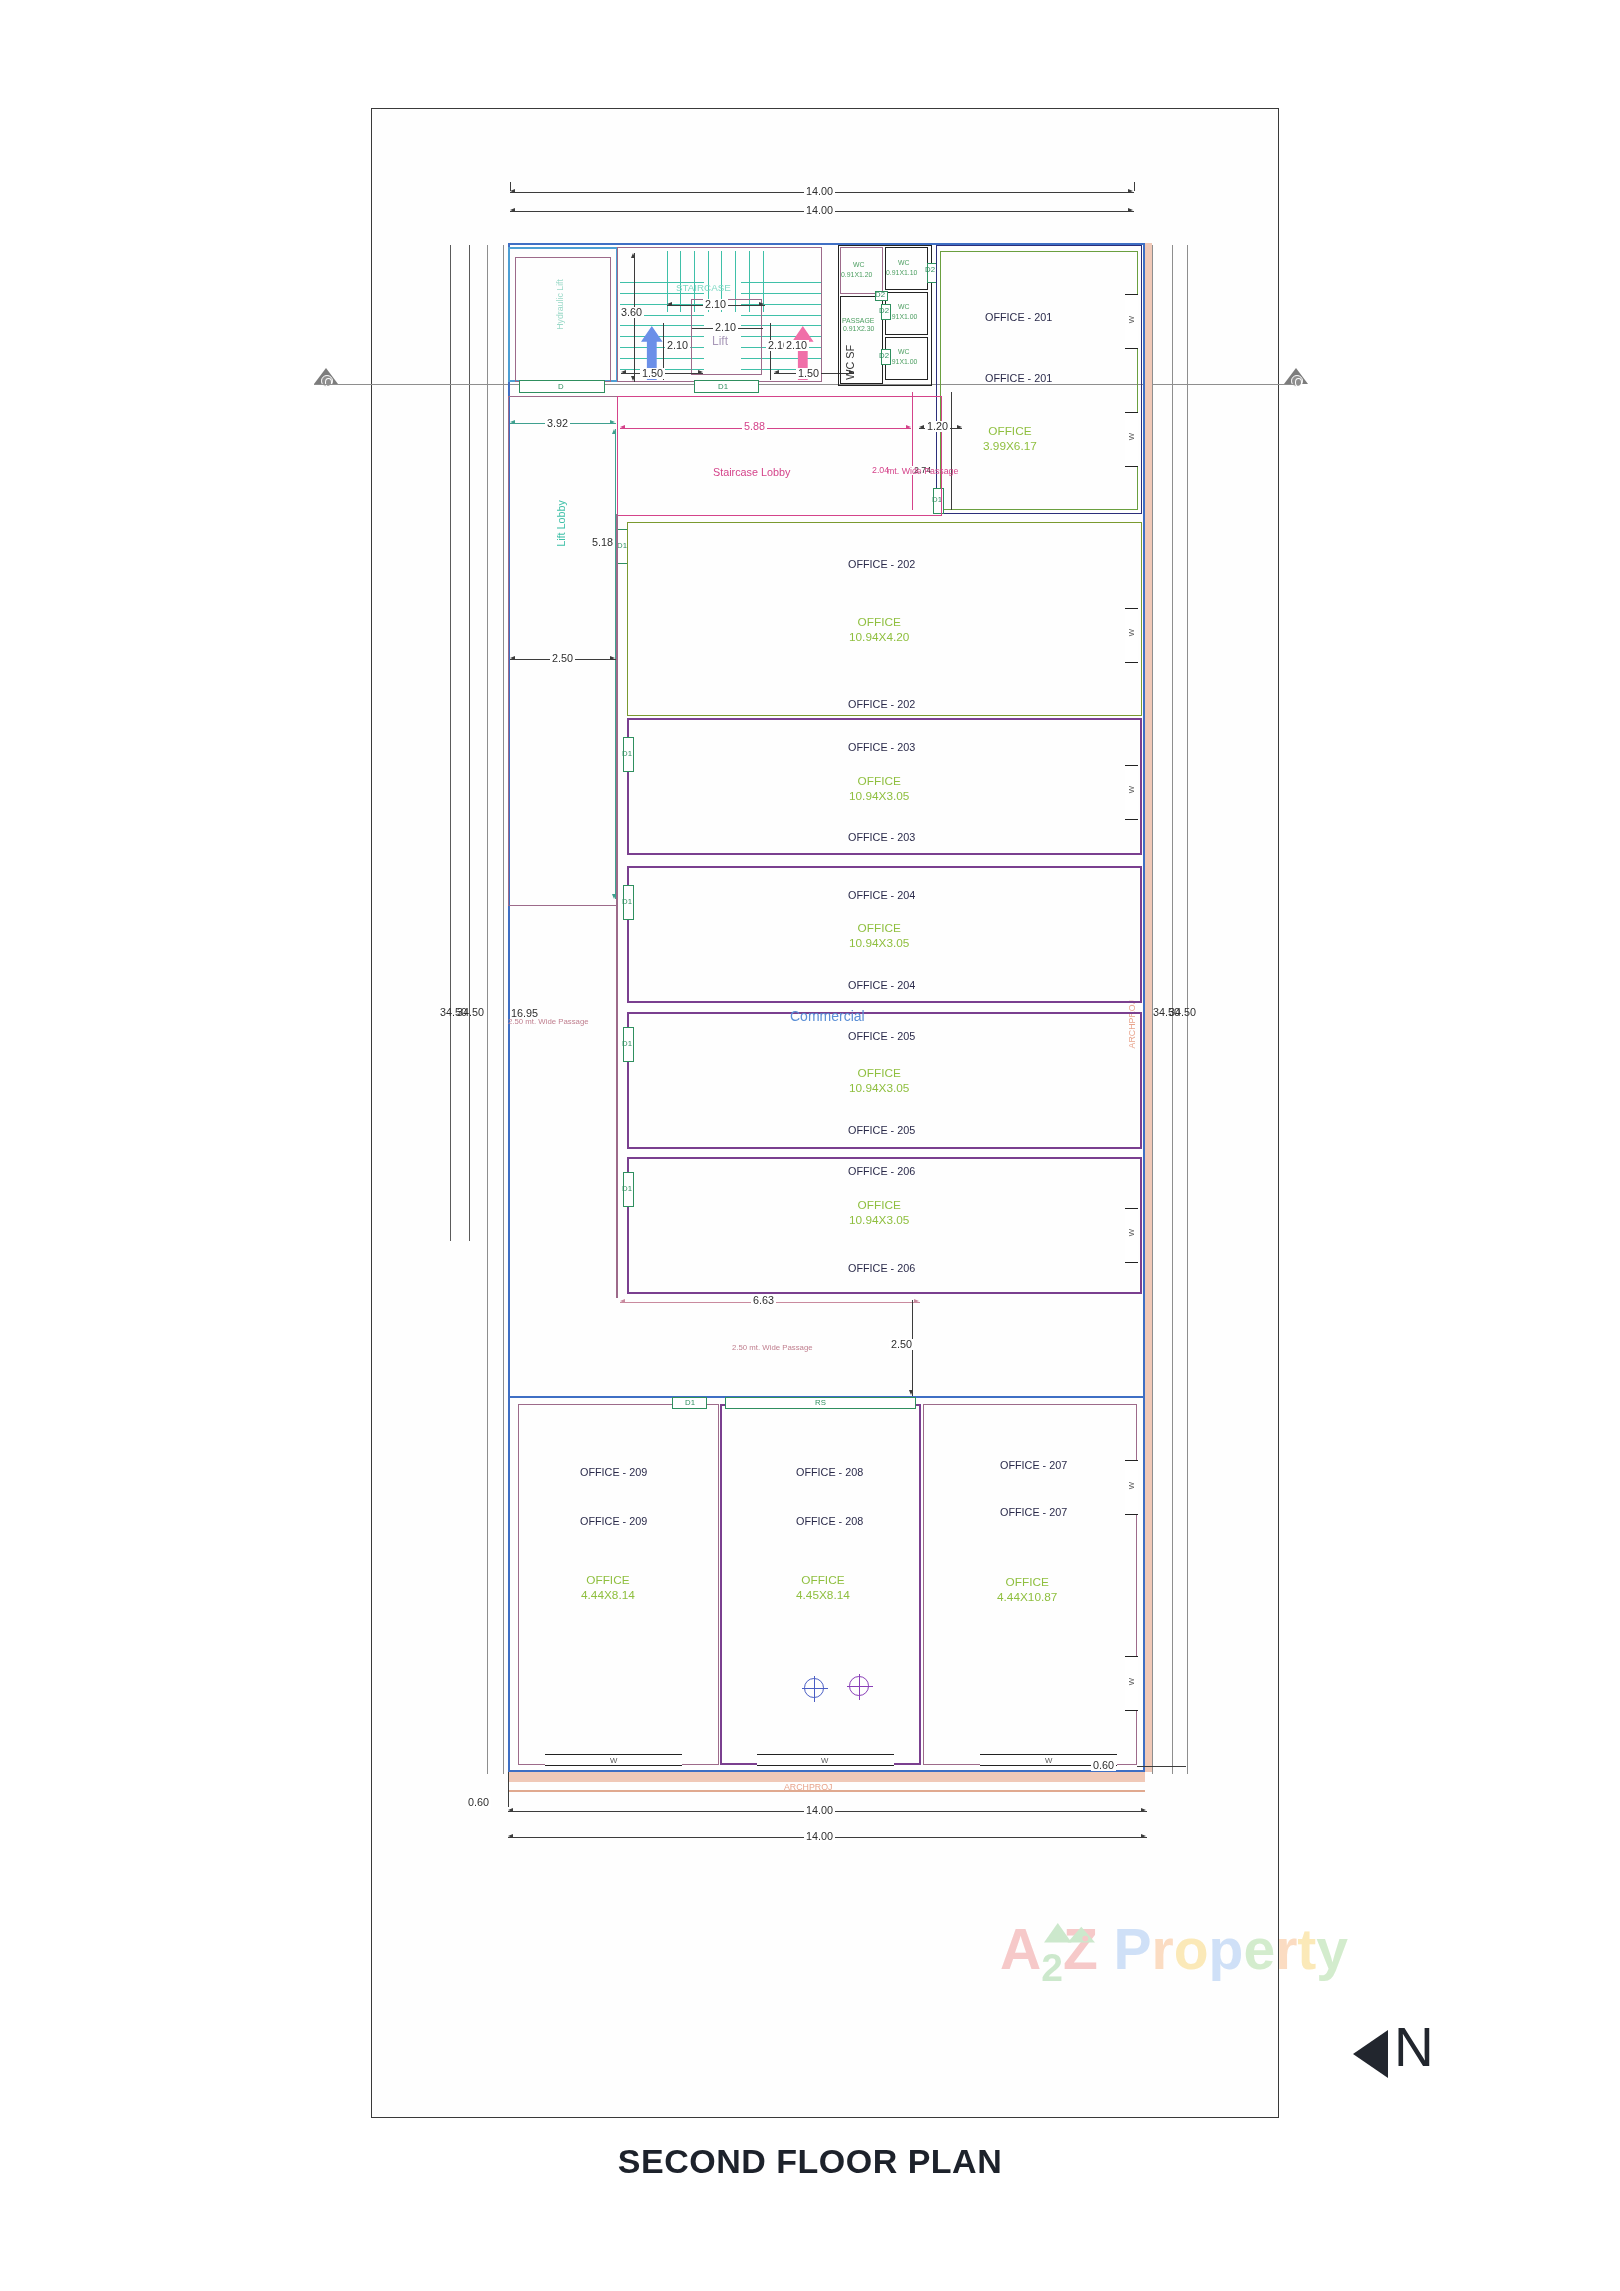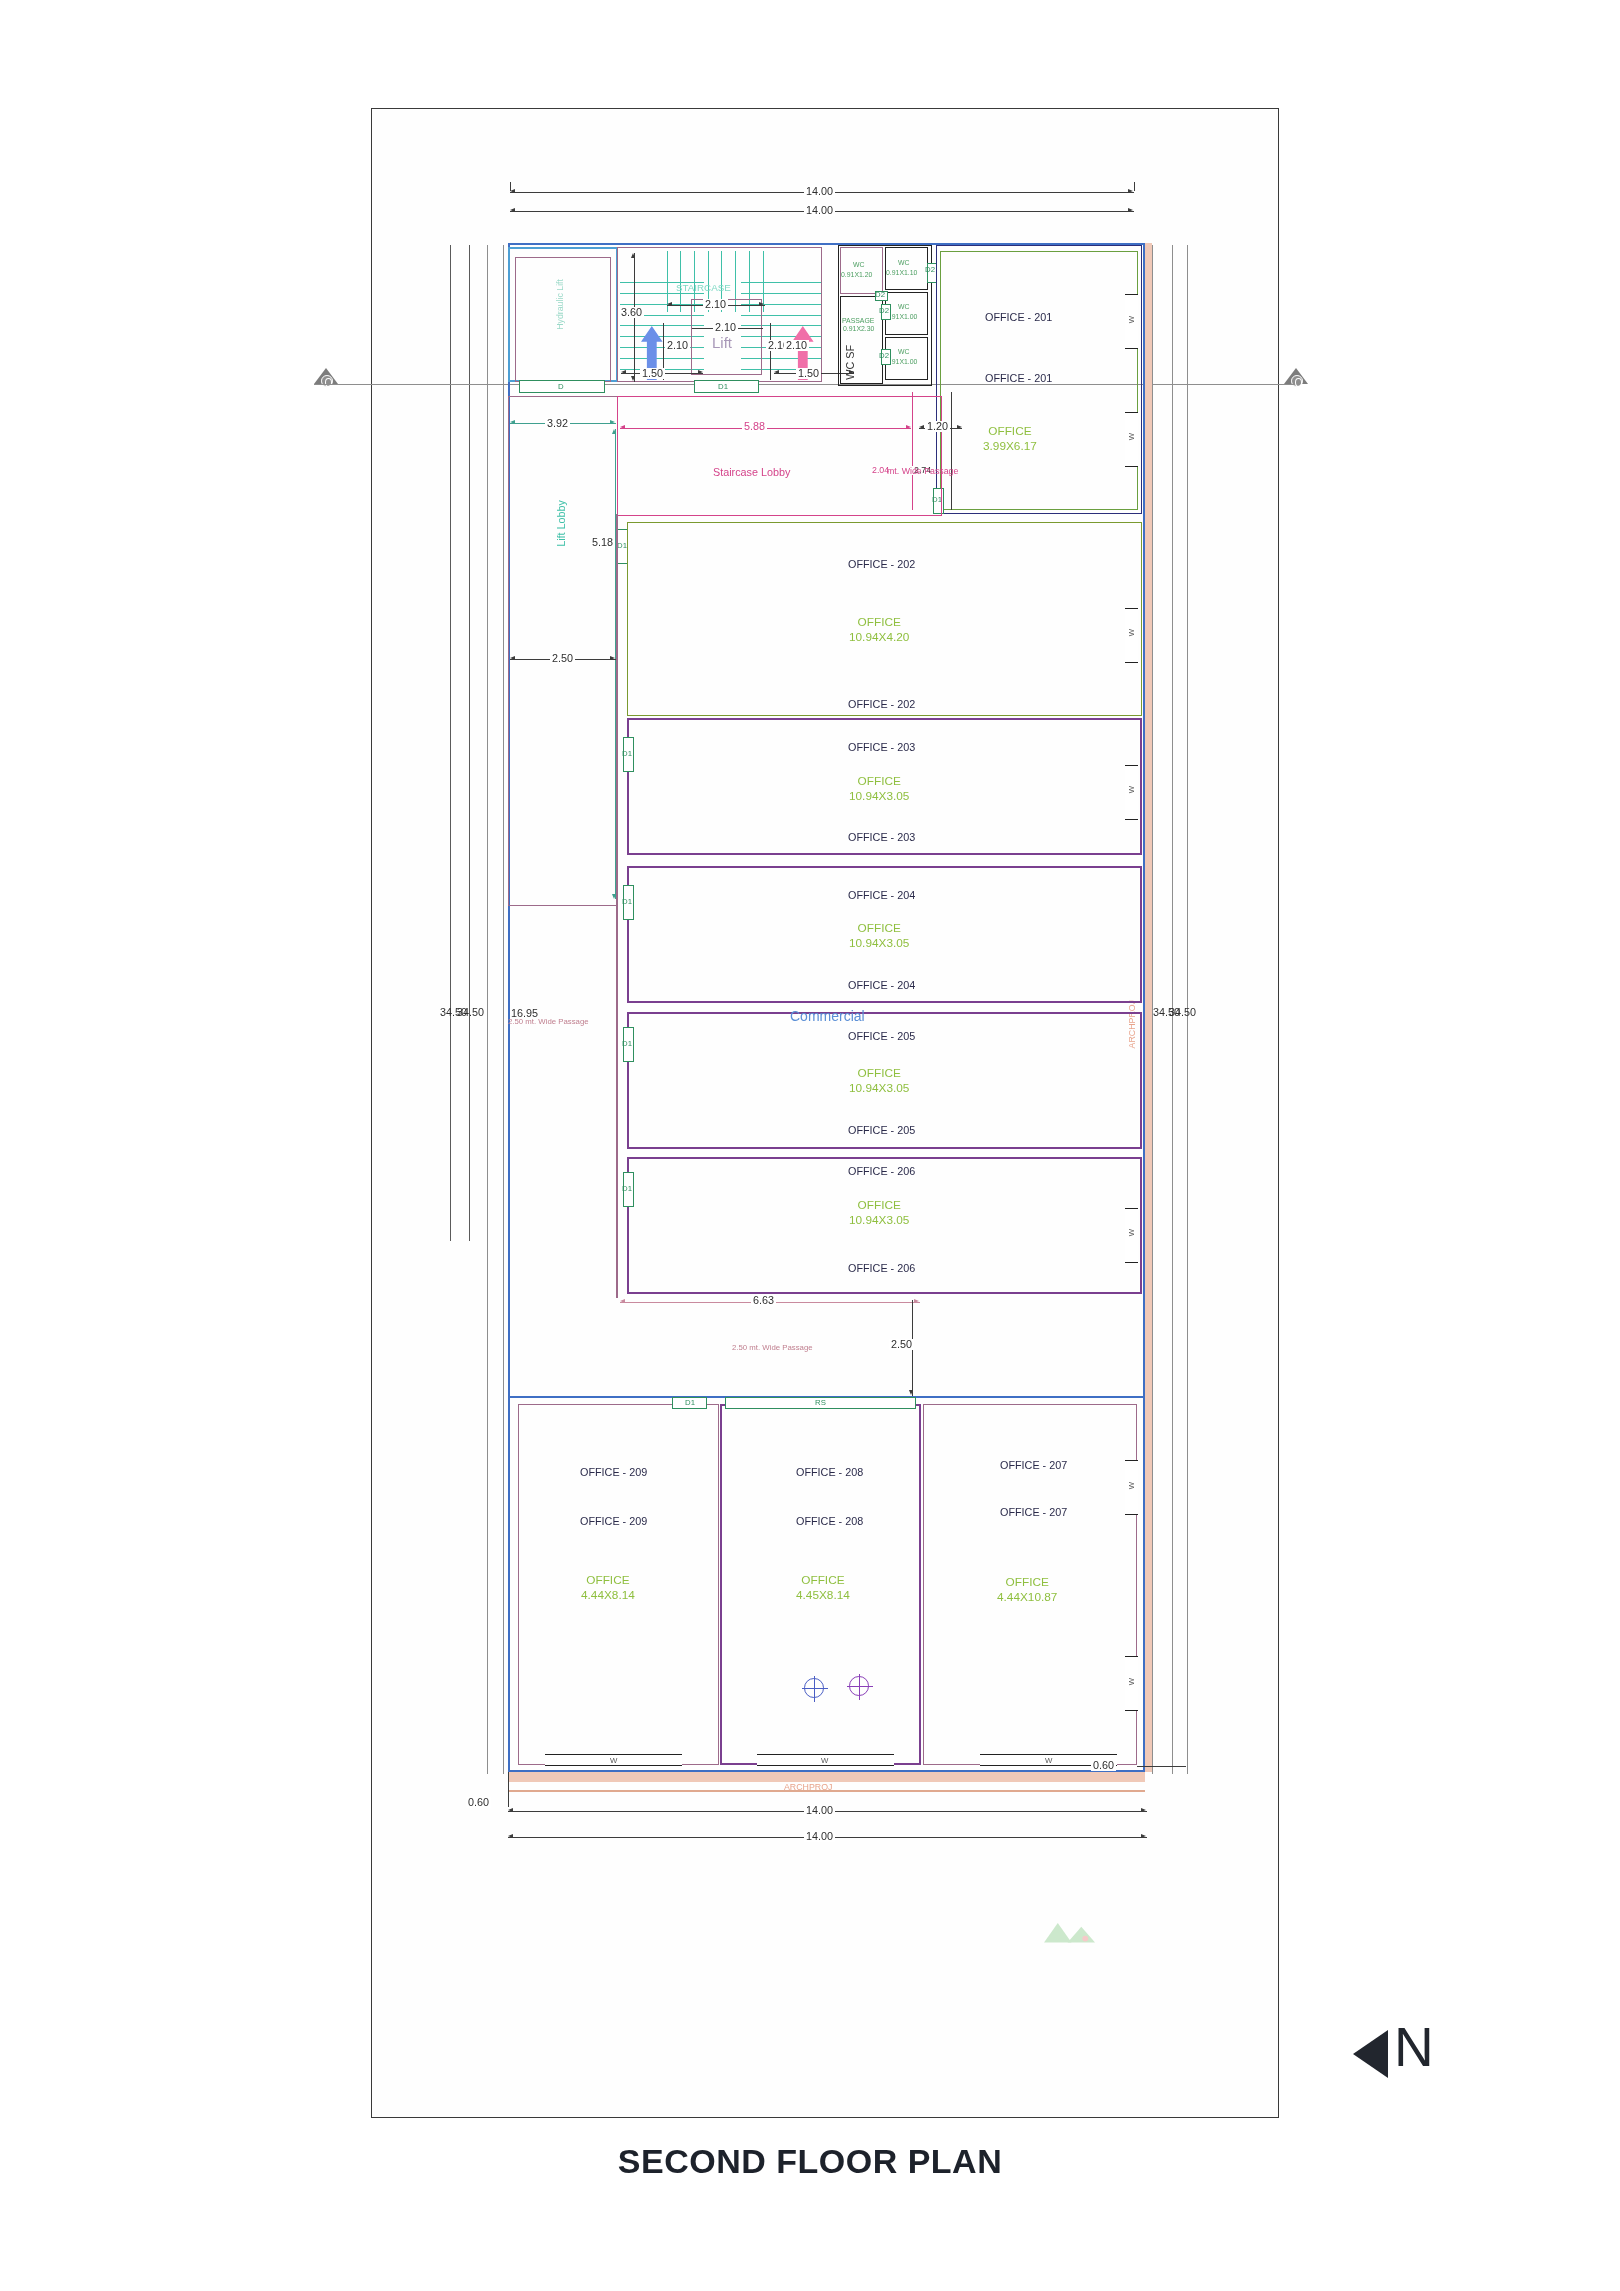--- a/index.html
+++ b/index.html
@@ -273,21 +273,21 @@
   <div class="riser" style="left:680px; top:251px; height:61px;"></div>
   <div class="riser" style="left:694px; top:251px; height:61px;"></div>
   <div class="riser" style="left:708px; top:251px; height:61px;"></div>
   <div class="riser" style="left:721px; top:251px; height:61px;"></div>
   <div class="riser" style="left:735px; top:251px; height:61px;"></div>
   <div class="riser" style="left:749px; top:251px; height:61px;"></div>
   <div class="riser" style="left:763px; top:251px; height:61px;"></div>
   <div class="lbl-teal" style="left:676px; top:282px; color:#7fd9c4; font-size:9.8px;">STAIRCASE</div>
 
   <div class="rect" style="left:691px; top:299px; width:71px; height:76px; border:1.4px solid #9d6a8a;"></div>
-  <div class="lbl-dark" style="left:712px; top:334px; color:#a898b8; font-size:15px;">Lift</div>
+  <div class="lbl-dark" style="left:712px; top:334px; color:#a898b8; font-size:12px;">Lift</div>
   <div class="door-g" style="left:694px; top:380px; width:65px; height:12.7px;"></div>
   <div class="door-label" style="left:718px; top:382px;">D1</div>
 
   <svg class="flow-arrow" style="left:641px; top:326px;" width="21.6" height="54" viewBox="0 0 22 55">
     <polygon points="11,0 22,16 16,16 16,55 6,55 6,16 0,16" fill="#6b8fe8"></polygon>
   </svg>
   <svg class="flow-arrow" style="left:792px; top:326px;" width="21.6" height="54" viewBox="0 0 22 55">
     <polygon points="11,0 22,16 16,16 16,55 6,55 6,16 0,16" fill="#f06fa8"></polygon>
   </svg>
 
@@ -546,20 +546,23 @@
   <div class="arrowL" style="left:508px; top:1808px;"></div>
   <div class="arrowR" style="left:1141px; top:1808px;"></div>
   <div class="dim-lbl" style="left:804px; top:1805px;">14.00</div>
 
   <div class="dim" style="left:508px; top:1837px; width:639px;"></div>
   <div class="arrowL" style="left:508px; top:1834px;"></div>
   <div class="arrowR" style="left:1141px; top:1834px;"></div>
   <div class="dim-lbl" style="left:804px; top:1831px;">14.00</div>
 
 
+  <div id="wm-logo">
+    <span class="a">A</span><span class="two">2</span><span class="z">Z</span>&nbsp;<span class="p">P</span><span class="r">r</span><span class="o">o</span><span class="p2">p</span><span class="e">e</span><span class="rr">r</span><span class="t">t</span><span class="y">y</span>
+  </div>
   <svg id="wm-roof" width="59" height="25.5" viewBox="0 0 60 26">
     <path d="M2 24 L16 4 L30 24 Z" fill="#cce8cc"></path>
     <path d="M26 24 L40 8 L54 24 Z" fill="#cce8cc"></path>
     <circle cx="44" cy="20" r="3" fill="#f6c9c9"></circle>
   </svg>
 
   <div id="north">
     <div id="north-tri"></div>
     <div id="north-n">N</div>
   </div>

